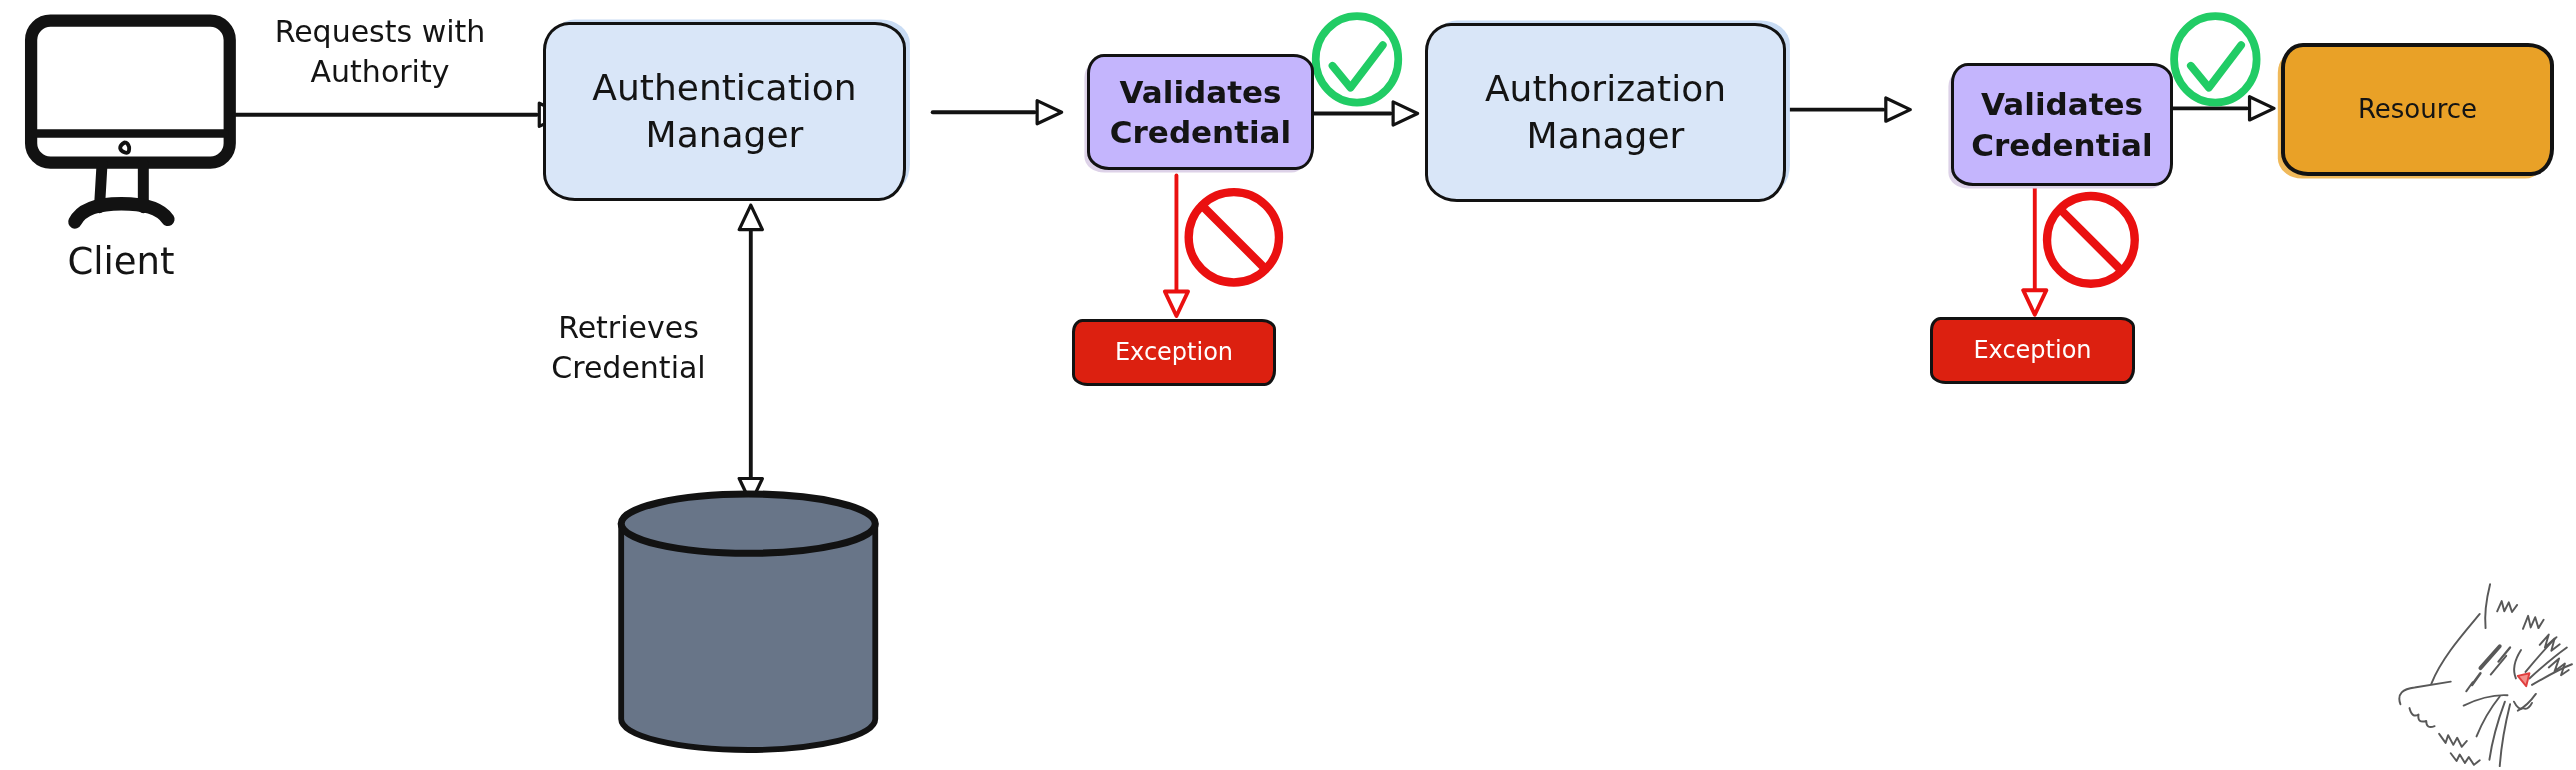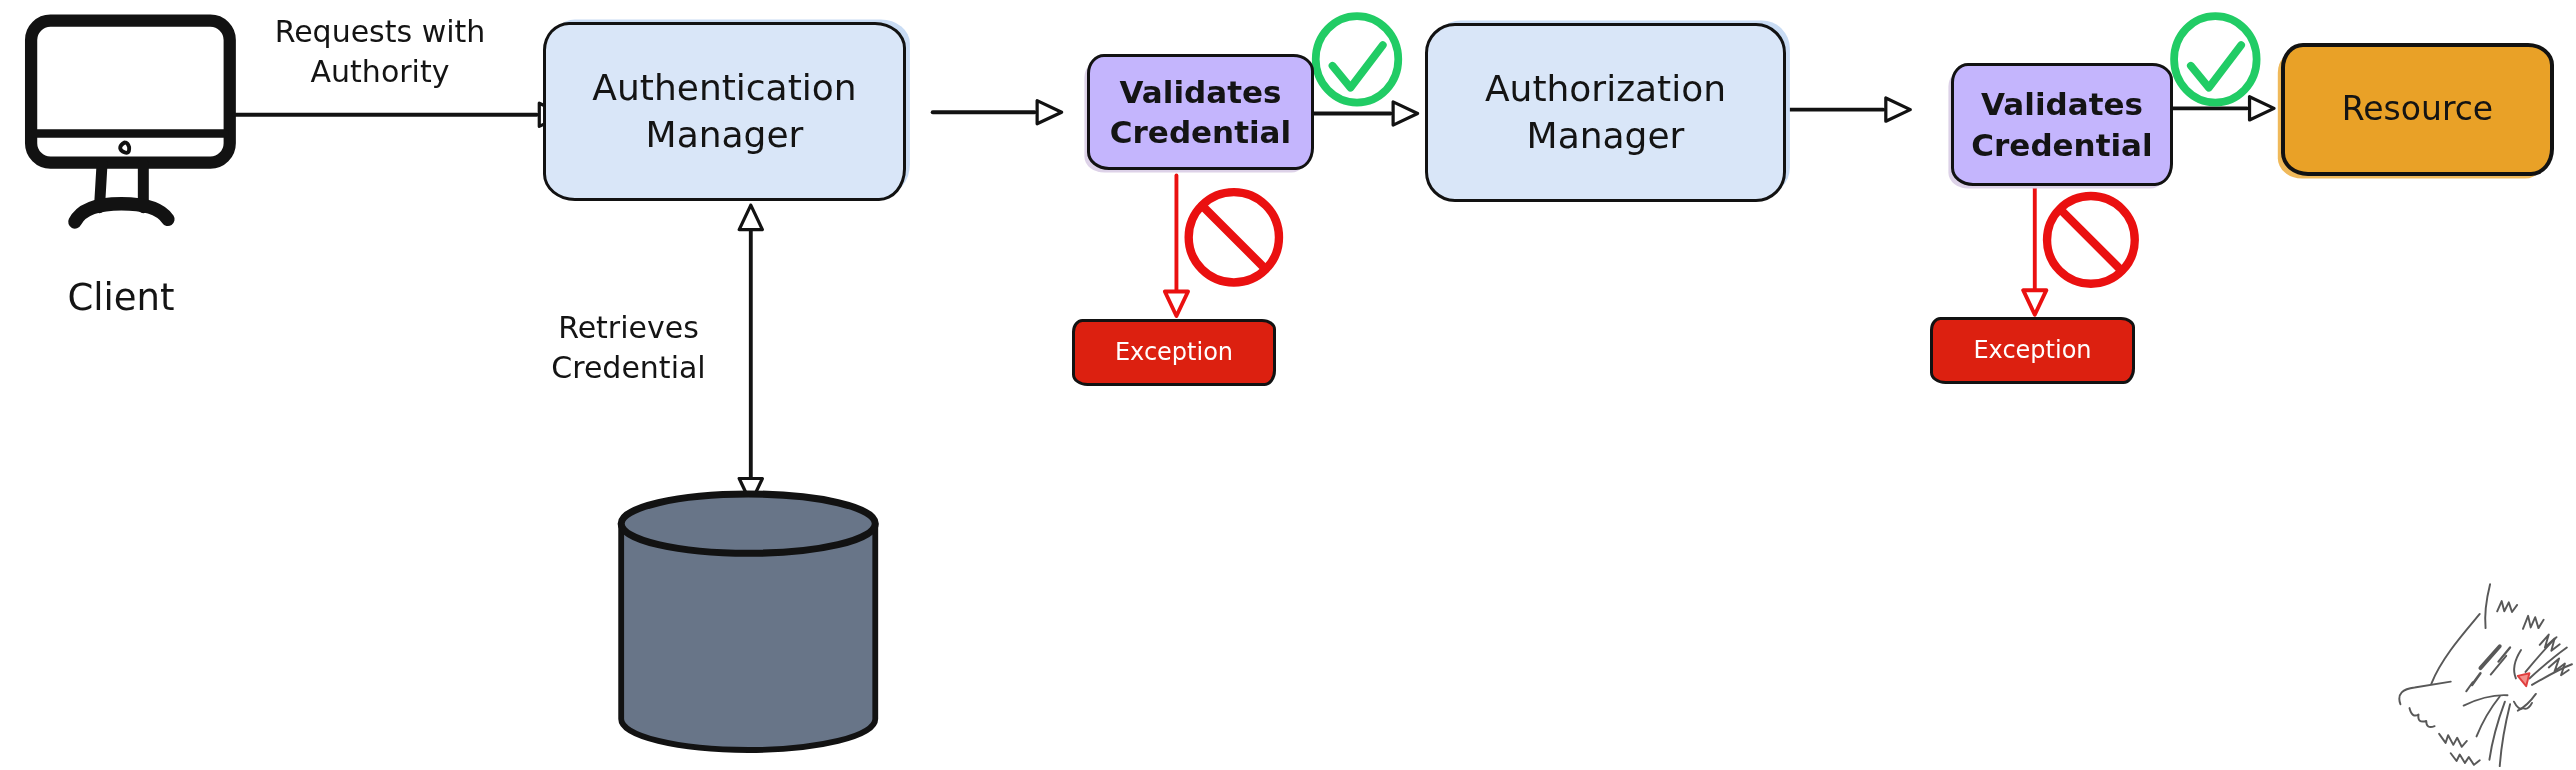--- a/index.html
+++ b/index.html
@@ -43,21 +43,21 @@
     box-shadow: -4.5px 4.5px 0 -1.9px #ddd2e8;
     font-size: 31px;
     font-weight: 700;
     margin-left: 24px;
   }
   .resource {
     background: #e9a127;
     border: 4.5px solid #121212;
     border-radius: 22px 26px 23px 27px / 24.5px 22px 27px 23px;
     box-shadow: -5.8px 5.2px 0 -2.6px #f0b95a;
-    font-size: 33px;
+    font-size: 26px;
     font-weight: 500;
   }
   .exception {
     background: #dc2010;
     border: 3.9px solid #121212;
     border-radius: 10.3px 14px 11.6px 15.5px / 13px 10.3px 15.5px 11.6px;
     color: #ffffff;
     font-size: 24px;
     font-weight: 500;
   }
@@ -172,40 +172,40 @@
       <path d="M3876,1080 C3860,1100 3848,1122 3840,1142"></path>
       <path d="M3884,1088 C3872,1120 3864,1150 3860,1178"></path>
       <path d="M3892,1092 C3884,1124 3878,1160 3876,1188"></path>
       <path d="M3916,1042 C3934,1020 3952,1000 3964,988"></path>
       <path d="M3922,1052 C3944,1032 3966,1014 3980,1004"></path>
       <path d="M3926,1062 C3950,1048 3972,1036 3988,1030"></path>
       <path d="M3904,1048 L3922,1044 L3917,1064 Z" fill="#f2837e" stroke="#dd2a2a"></path>
     </g>
   </svg>
 
-  <div class="free-label client-label" style="left:24.5px; top:240px; width:193px;margin-top:36px;">
+  <div class="free-label client-label" style="left:24.5px; top:240px; width:193px;">
     <span>Client</span>
   </div>
 
   <div class="free-label edge-label" style="left:235px; top:11.6px; width:290px;">
     <span>Requests</span>
     <span>with Authority</span>
   </div>
 
   <div class="node manager" style="left:543px; top:22px; width:363px; height:179px;">
     <span>Authentication</span>
     <span>Manager</span>
   </div>
 
   <div class="node validator" style="left:1063px; top:54px; width:227px; height:116px;">
     <span>Validates</span>
     <span>Credential</span>
   </div>
 
-  <div class="node manager" style="left:1425px; top:23px; width:361px; height:179px;border-radius:30px;">
+  <div class="node manager" style="left:1425px; top:23px; width:361px; height:179px;">
     <span>Authorization</span>
     <span>Manager</span>
   </div>
 
   <div class="node validator" style="left:1927px; top:63px; width:222px; height:123px;">
     <span>Validates</span>
     <span>Credential</span>
   </div>
 
   <div class="node resource" style="left:2281px; top:43px; width:273px; height:133px;">

